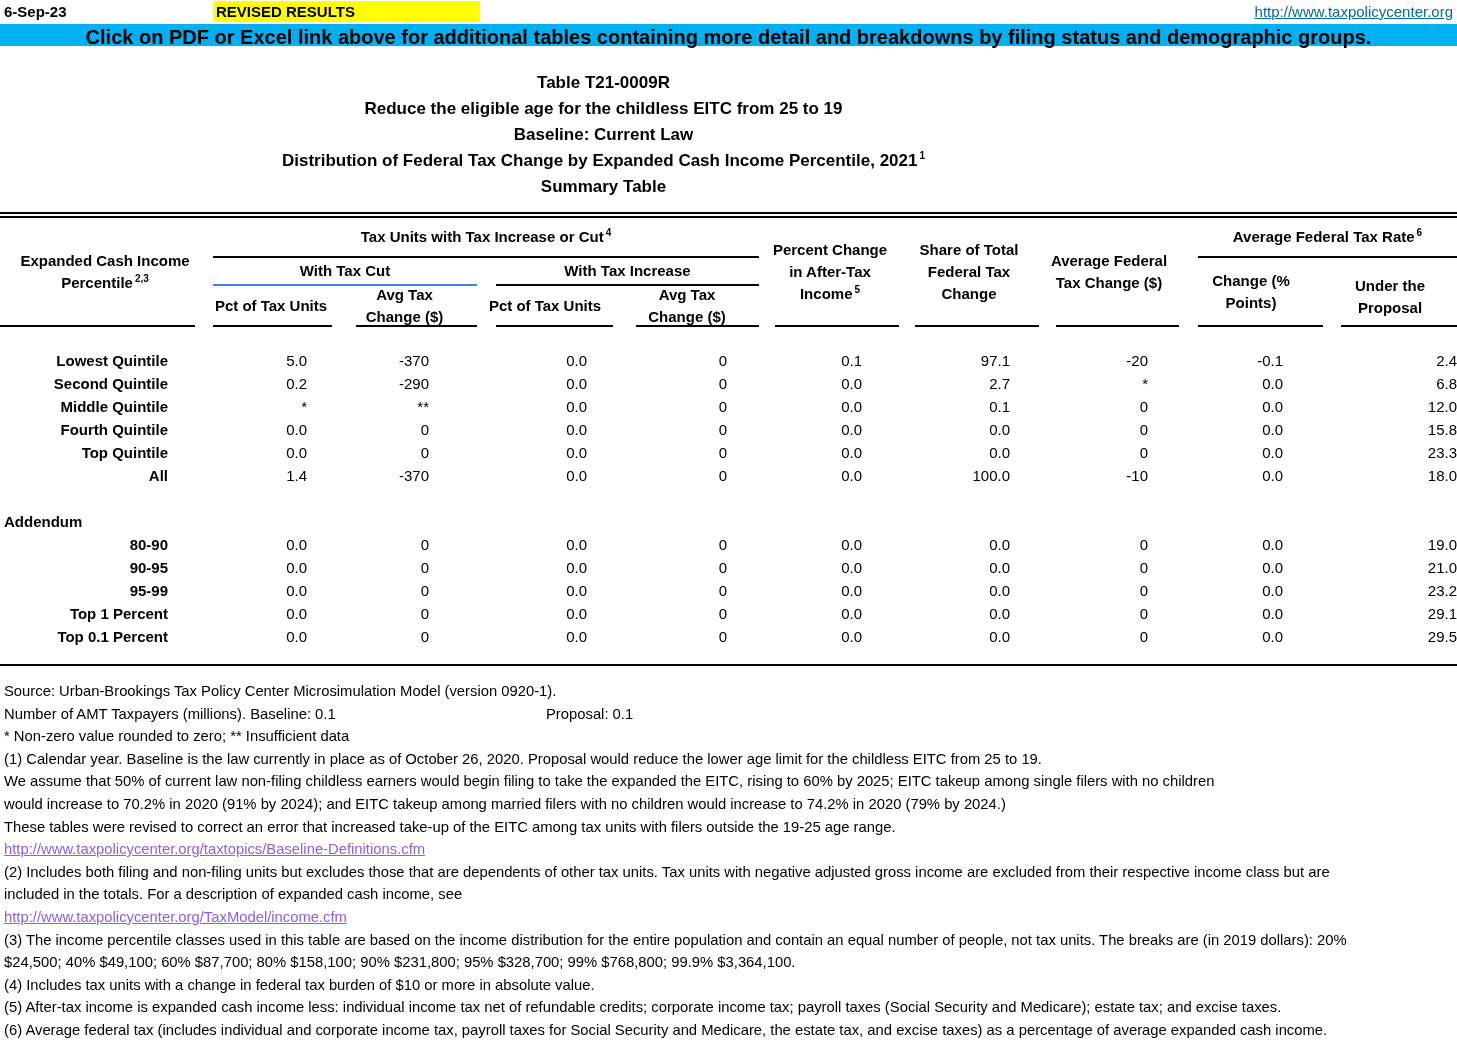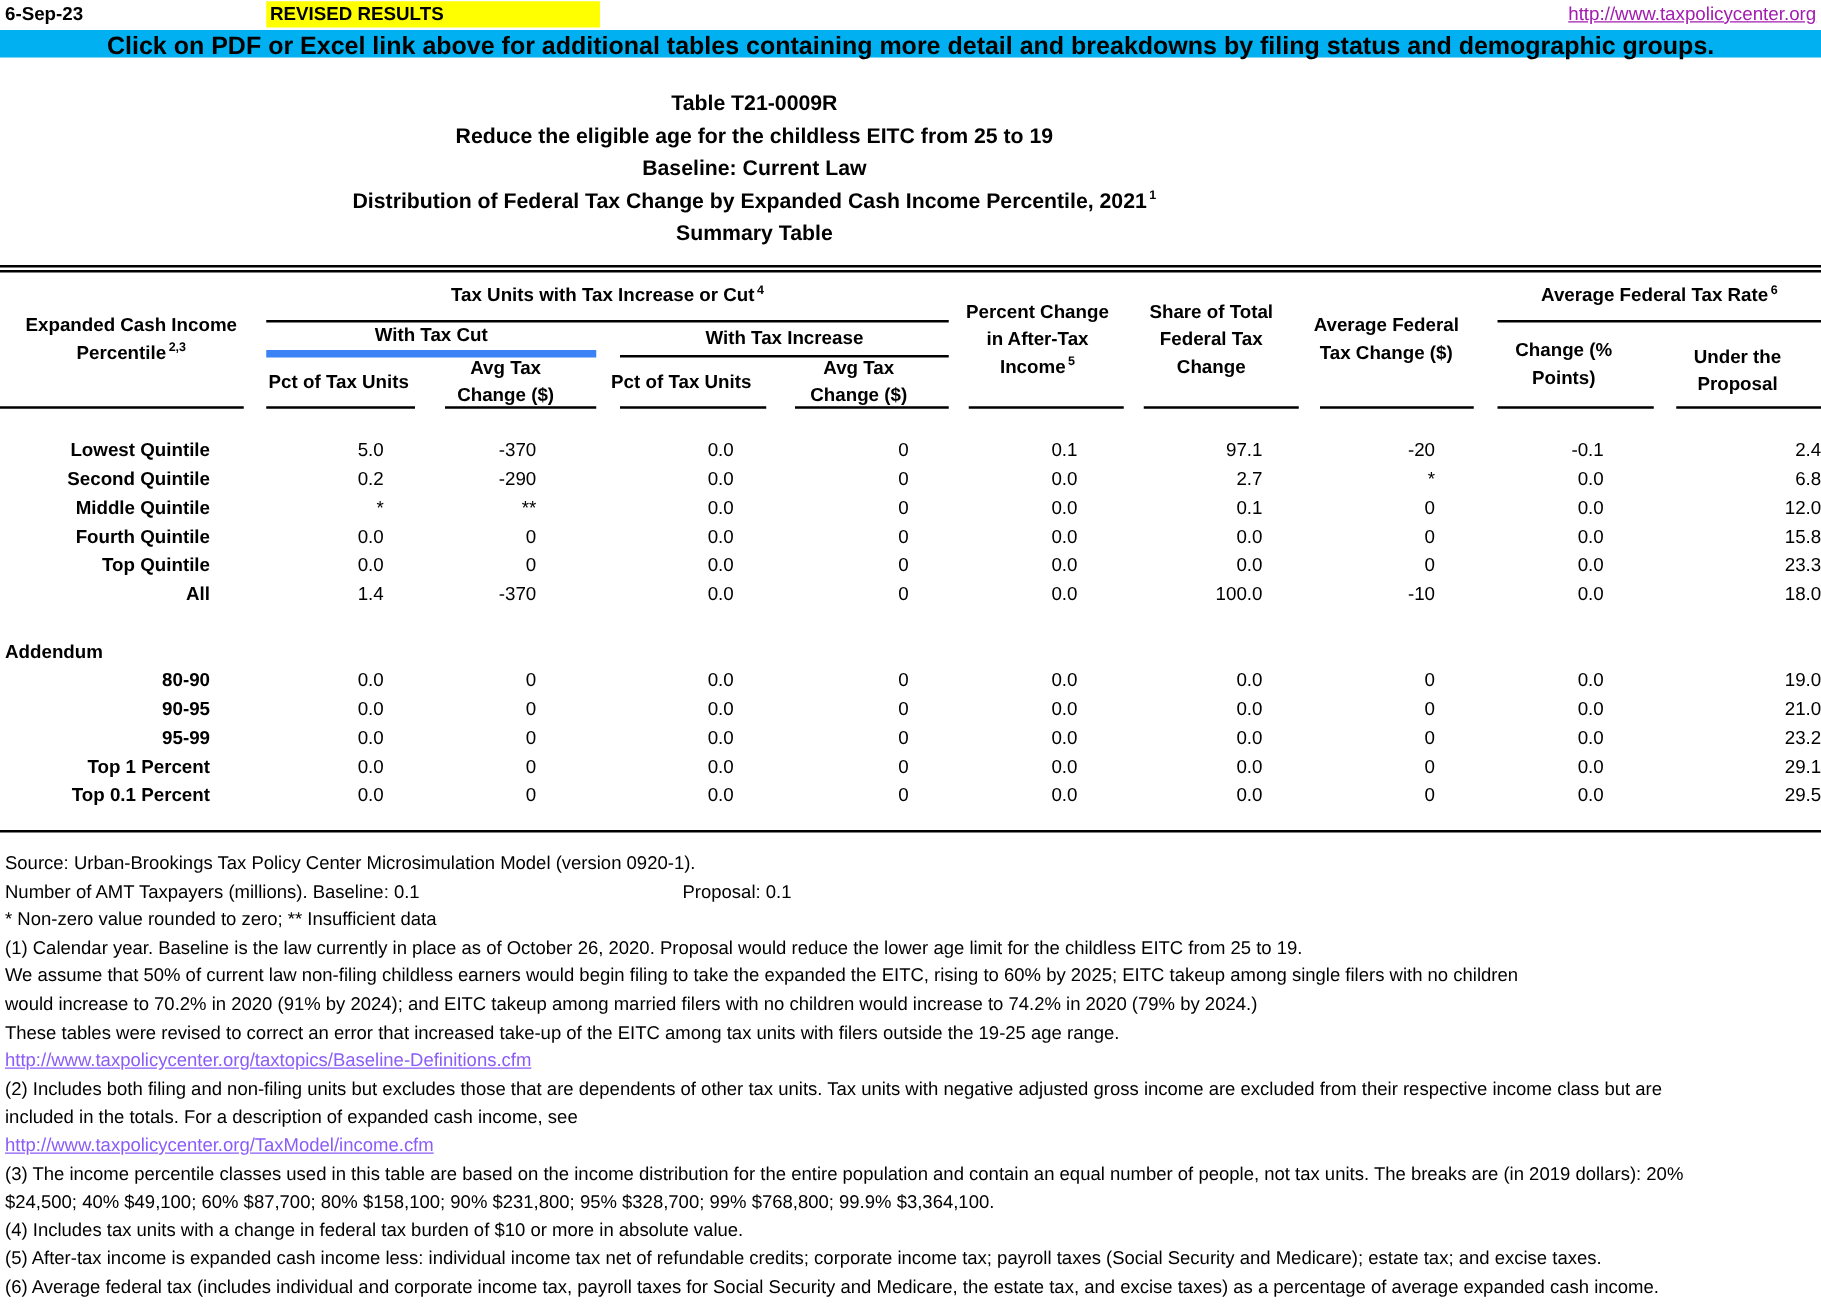--- a/index.html
+++ b/index.html
@@ -10,21 +10,21 @@
     font-family:"Liberation Sans","DejaVu Sans",sans-serif;
     font-size:15px;
   }
   sup { font-size:10px; vertical-align:super; line-height:0; margin-left:2px; }
 
   
   .topbar { position:absolute; left:0; top:0; width:1457px; height:23px; background:#fff; }
   .date { position:absolute; left:4px; top:3px; font-weight:bold; }
   .revised { position:absolute; left:213px; top:1px; width:267px; height:21px;
              background:#FFFF00; font-weight:bold; padding:2px 0 0 3px; }
-  .sitelink { position:absolute; right:4px; top:3px; color:#a21caf; text-decoration:underline;
+  .sitelink { position:absolute; right:4px; top:3px; color:#0369a1; text-decoration:underline;
               font-size:15px; }
   .banner { position:absolute; left:0; top:24px; width:1457px; height:22px; background:#00B0F0;
             text-align:center; font-weight:bold; color:#000; padding-top:2px; font-size:20px; }
 
   
   .titles { position:absolute; left:0; top:46px; width:1207px; text-align:center;
             padding-top:24px; line-height:26px; font-weight:bold; font-size:17px; }
 
   
   .datatable { position:absolute; left:0; top:212px; width:1457px;
@@ -36,21 +36,21 @@
   .h-label       { grid-area:1/1/4/2; }
   .h-label .inner{ width:195px; }
   .h-group1      { grid-area:1/2/2/6; border-bottom:2px solid #000; margin:0 2px 0 3px; }
   .h-pctchange   { grid-area:1/6/4/7; }
   .h-pctchange .inner { width:118px; }
   .h-share       { grid-area:1/7/4/8; }
   .h-share .inner{ width:112px; }
   .h-avgfed      { grid-area:1/8/4/9; }
   .h-avgfed .inner { width:128px; }
   .h-rategroup   { grid-area:1/9/2/11; border-bottom:2px solid #000; margin-left:19px; }
-  .h-withcut     { grid-area:2/2/3/4; border-bottom:6px solid #3b82f6; margin-left:3px; }
+  .h-withcut     { grid-area:2/2/3/4; border-bottom:2px solid #3b82f6; margin-left:3px; }
   .h-withincrease{ grid-area:2/4/3/6; border-bottom:2px solid #000; margin:0 2px 0 19px; }
   .h-ratechange  { grid-area:2/9/4/10; padding-top:0; align-items:center; }
   .h-ratechange .inner { width:92px; }
   .h-rateunder   { grid-area:2/10/4/11; padding-top:10px; align-items:center; }
   .h-rateunder .inner { width:88px; }
   .h-pct1 { grid-area:3/2/4/3; } .h-avg1 { grid-area:3/3/4/4; }
   .h-pct2 { grid-area:3/4/4/5; } .h-avg2 { grid-area:3/5/4/6; }
   .h-avg1 .inner, .h-avg2 .inner { width:112px; }
   .ul { border-top:2px solid #000; height:0; }
   .u1 { grid-area:4/1/5/2;  margin-right:15px; }

